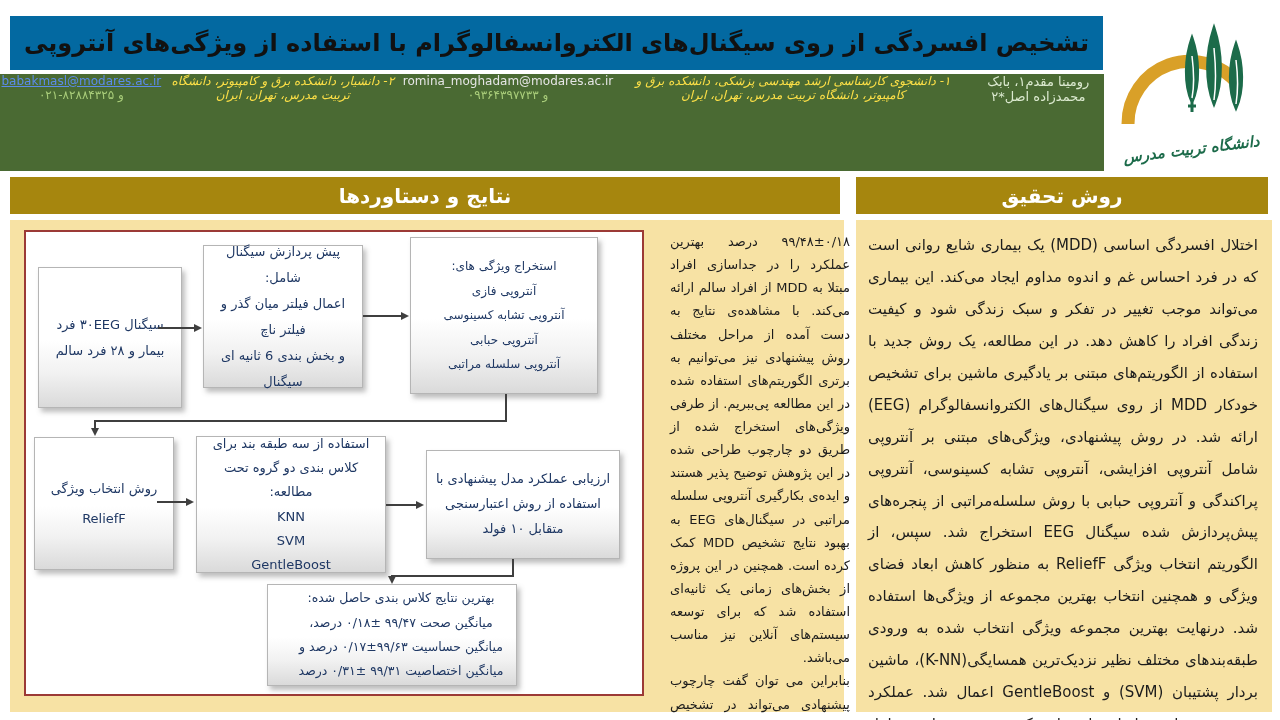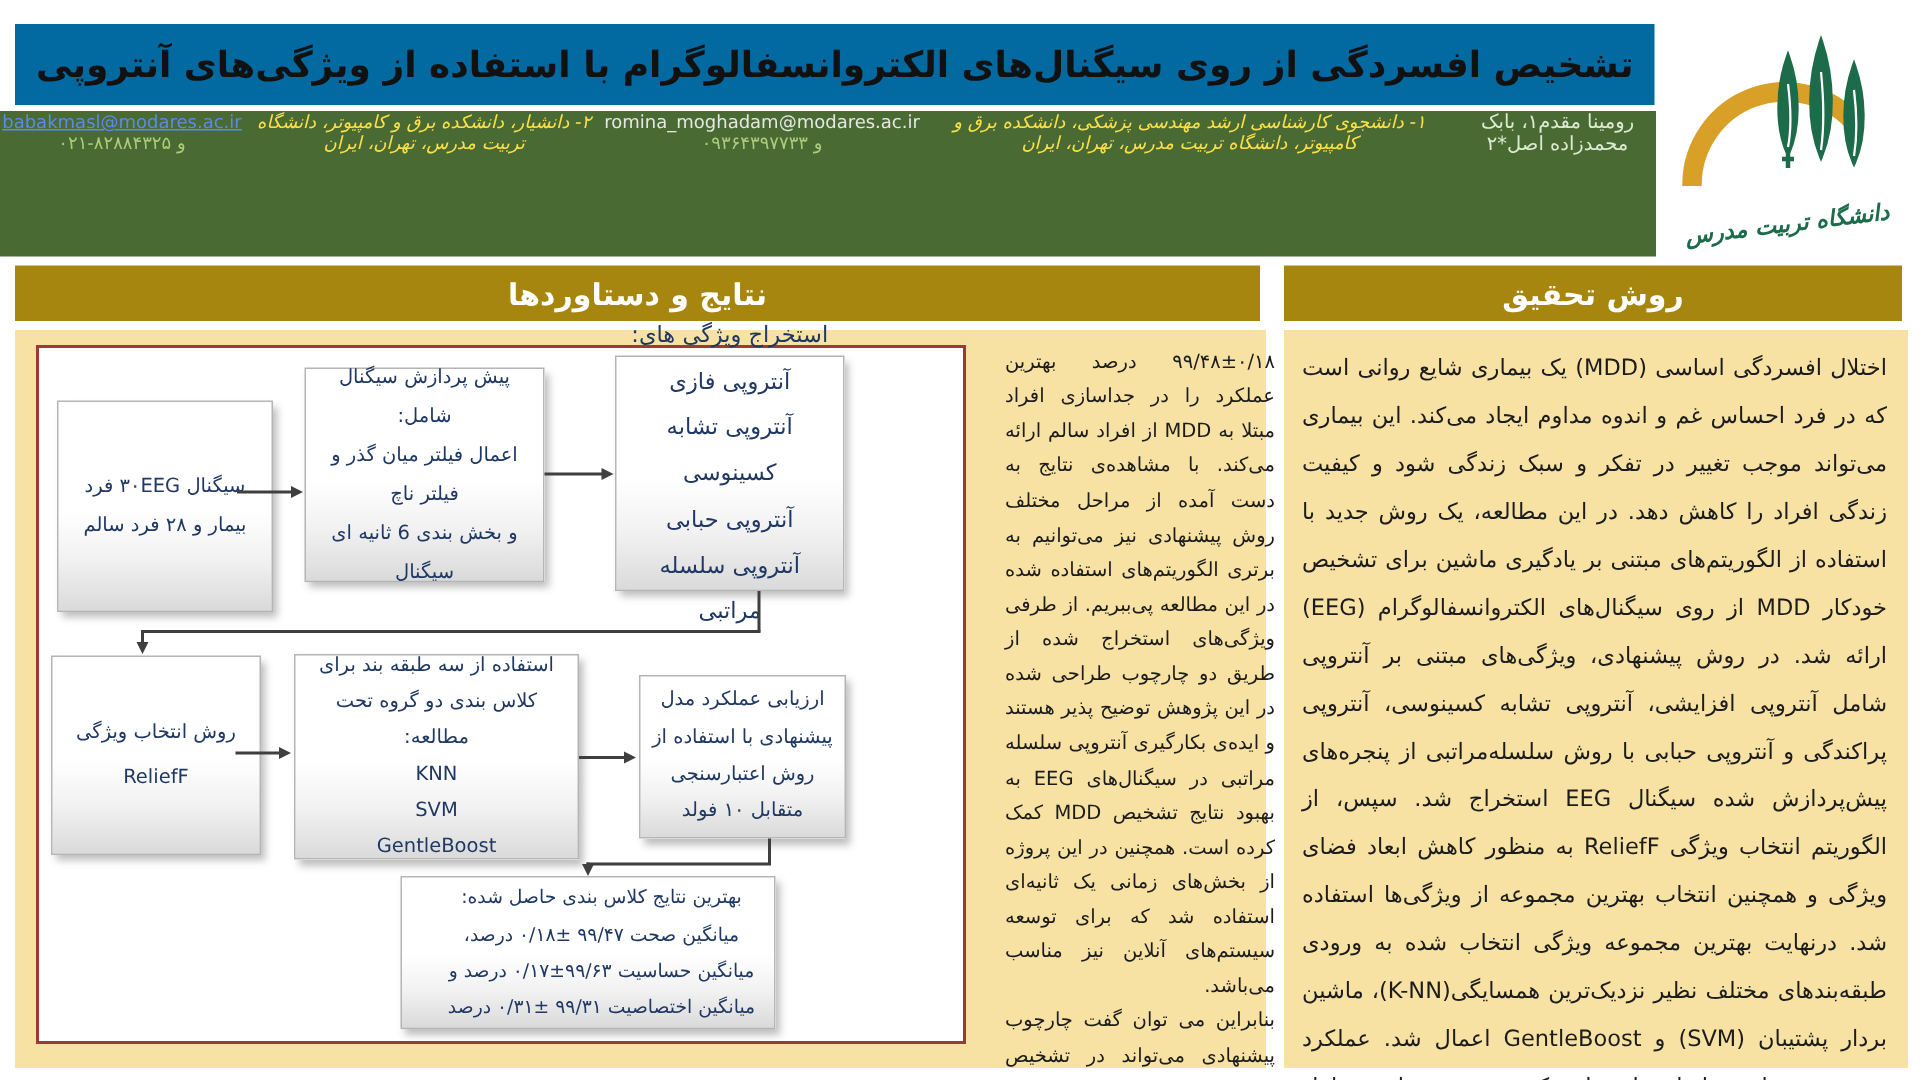--- a/index.html
+++ b/index.html
@@ -46,24 +46,24 @@
   
   .fc-panel{position:absolute;left:24px;top:230px;width:616px;height:462px;
     background:#ffffff;border:2px solid #9c3a36;}
   .fc-box{position:absolute;box-sizing:border-box;
     background:linear-gradient(180deg,#ffffff 52%,#f1f1f1 76%,#dadada 100%);
     border:1px solid #b5b5b5;box-shadow:3px 4px 5px rgba(110,110,110,.45);
     color:#1f3864;direction:rtl;text-align:center;white-space:pre-line;
     display:flex;align-items:center;justify-content:center;padding:4px 6px;}
   .b1{left:12px;top:35px;width:144px;height:141px;font-size:13px;line-height:2.0;}
   .b2{left:177px;top:13px;width:160px;height:143px;font-size:13px;line-height:2.0;}
-  .b3{left:384px;top:5px;width:153px;height:157px;font-size:15px;line-height:2.05;}
+  .b3{left:384px;top:5px;width:188px;height:157px;font-size:12px;line-height:2.05;}
   .b4{left:8px;top:205px;width:140px;height:133px;font-size:13px;line-height:2.3;}
   .b5{left:170px;top:204px;width:190px;height:137px;font-size:13px;line-height:1.85;}
-  .b6{left:400px;top:218px;width:138px;height:109px;font-size:13px;line-height:1.9;}
+  .b6{left:400px;top:218px;width:194px;height:109px;font-size:13px;line-height:1.9;}
   .b7{left:241px;top:352px;width:250px;height:102px;font-size:12.5px;line-height:1.95;padding-left:24px;}
 
   .fc-line{position:absolute;background:#3f3f3f;}
   .head-r{position:absolute;width:0;height:0;border-left:8px solid #3f3f3f;
     border-top:4px solid transparent;border-bottom:4px solid transparent;}
   .head-d{position:absolute;width:0;height:0;border-top:8px solid #3f3f3f;
     border-left:4px solid transparent;border-right:4px solid transparent;}
 
   .a1-line{left:132px;top:95px;width:38px;height:2px;}
   .a1-head{left:168px;top:92px;}

